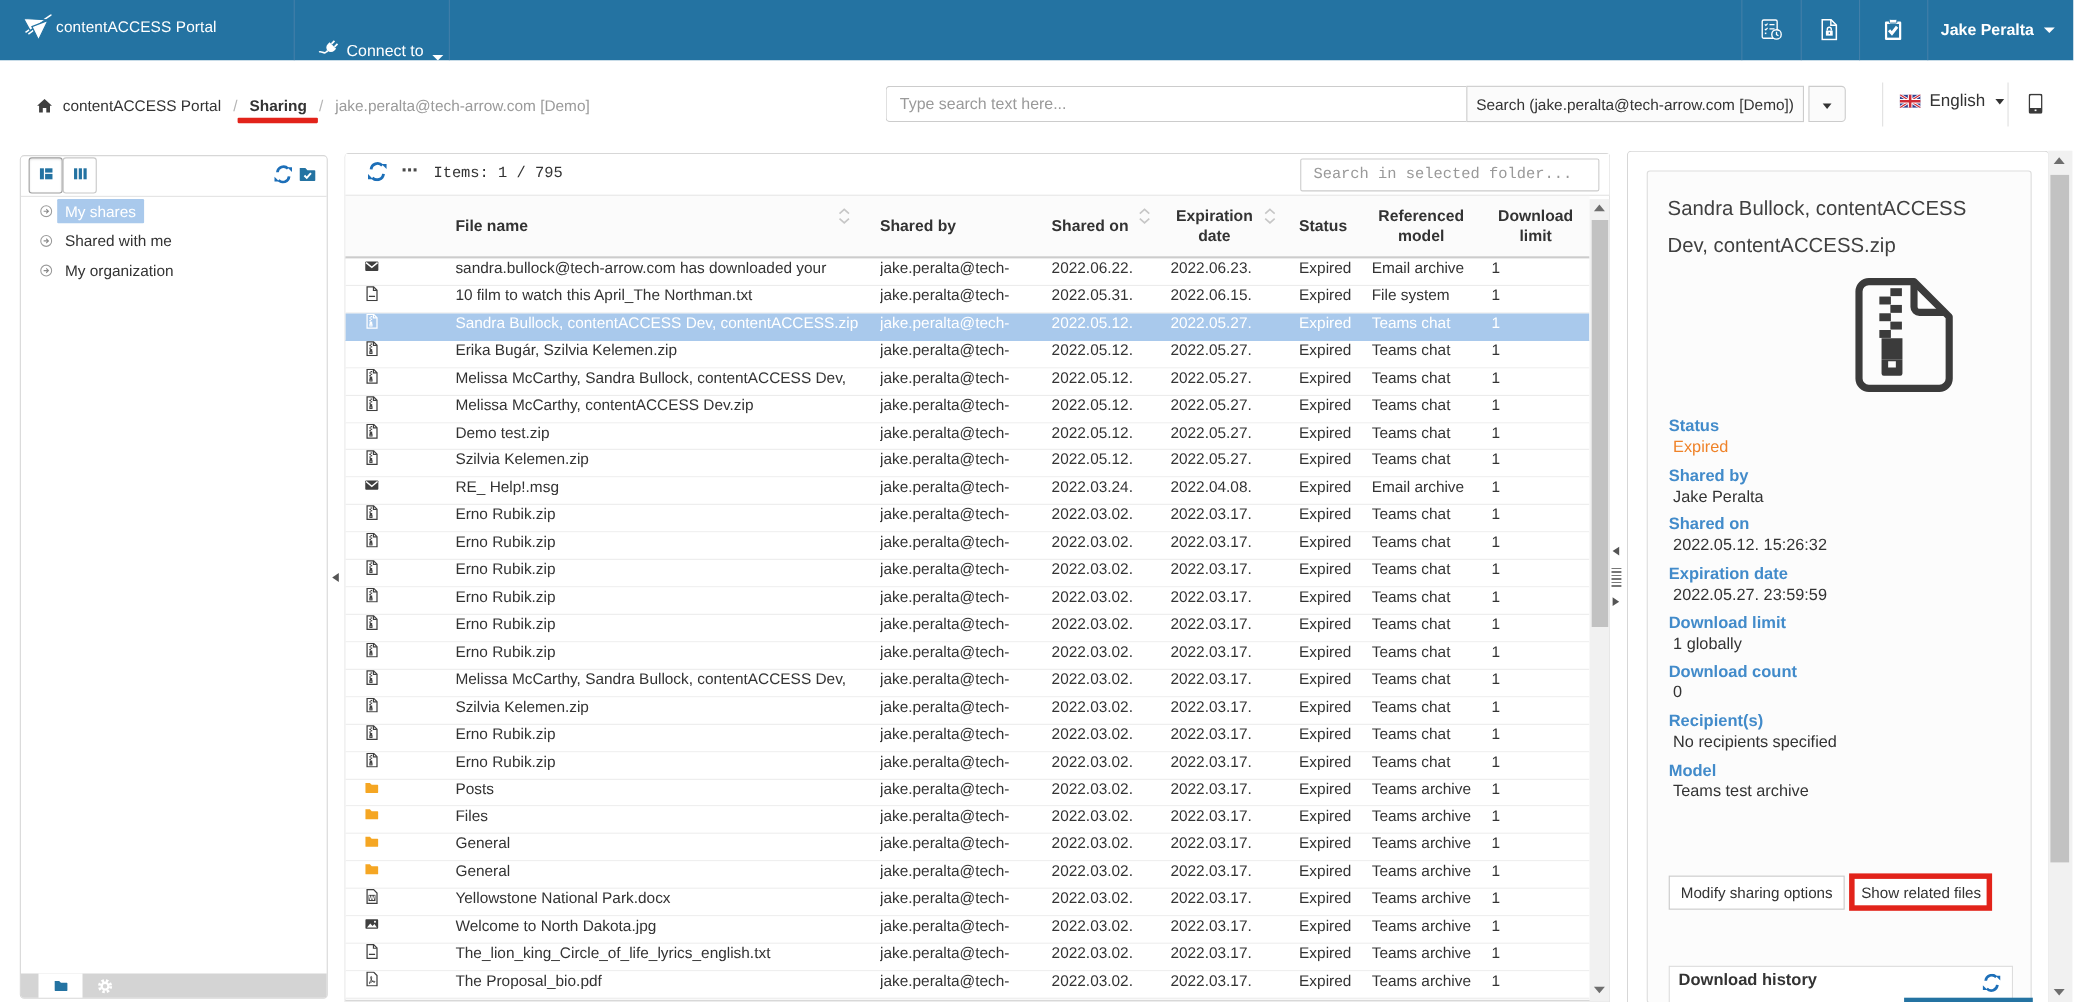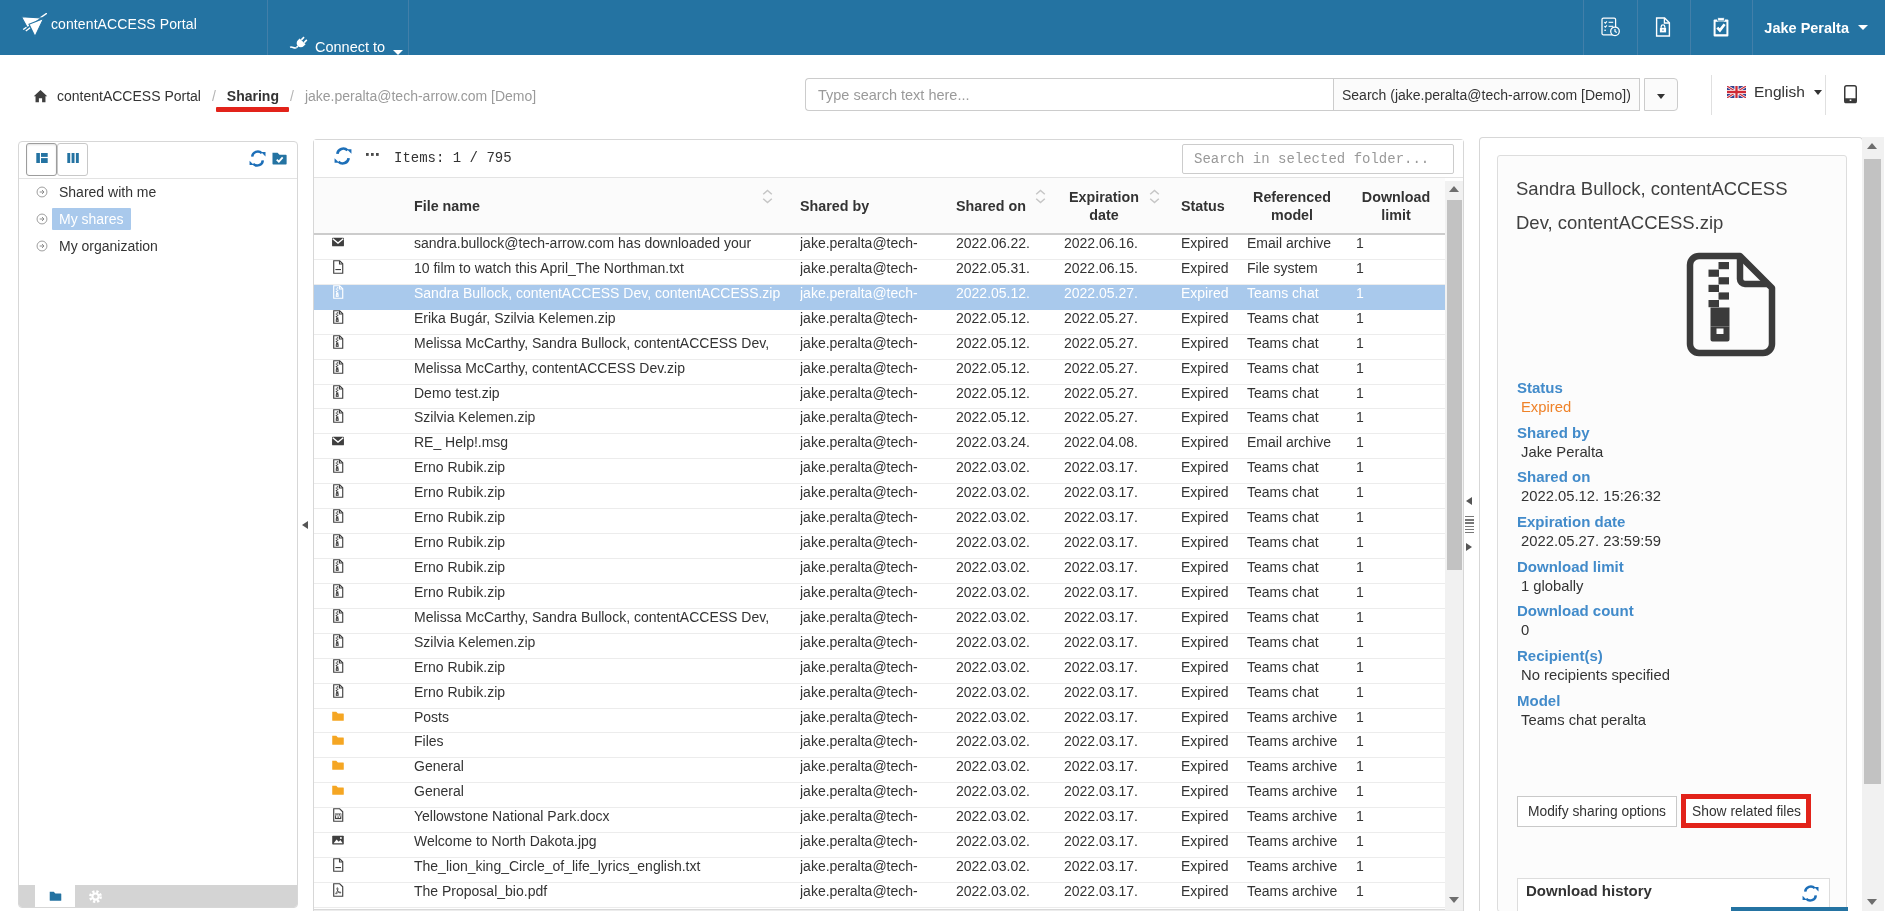--- a/index.html
+++ b/index.html
@@ -352,31 +352,31 @@
       <svg class="abs" style="left:230px;top:8px" width="17" height="17" color="#1d6fb8">
           <use href="#i-refresh"></use>
         </svg>
       <svg class="abs" style="left:251px;top:8px" width="19" height="17" color="#2473a2">
           <use href="#i-folder-check"></use>
         </svg>
     </div>
     <div id="side-sep"></div>
     <div class="tree">
 
-    <div class="tree-item">
+    <div class="tree-item sel">
+          <svg class="tic">
+            <use href="#i-circle-arrow"></use>
+          </svg>
+          <span class="tlabel">My shares</span>
+        </div>
+        <div class="tree-item">
           <svg class="tic">
             <use href="#i-circle-arrow"></use>
           </svg>
           <span class="tlabel">Shared with me</span>
-        </div>
-        <div class="tree-item sel">
-          <svg class="tic">
-            <use href="#i-circle-arrow"></use>
-          </svg>
-          <span class="tlabel">My shares</span>
         </div>
         <div class="tree-item">
           <svg class="tic">
             <use href="#i-circle-arrow"></use>
           </svg>
           <span class="tlabel">My organization</span>
         </div>
       </div>
     <div id="side-tabs">
       <div id="side-tab-folder">
@@ -425,21 +425,21 @@
 
     <div class="row">
           <span class="cell c-icon">
             <svg class="ic ic-email">
               <use href="#i-email"></use>
             </svg>
           </span>
           <span class="cell c-name">sandra.bullock@tech-arrow.com has downloaded your</span>
           <span class="cell c-by">jake.peralta@tech-</span>
           <span class="cell c-on">2022.06.22.</span>
-          <span class="cell c-exp">2022.06.16.</span>
+          <span class="cell c-exp">2022.06.23.</span>
           <span class="cell c-st">Expired</span>
           <span class="cell c-mod">Email archive</span>
           <span class="cell c-lim">1</span>
         </div>
         <div class="row">
           <span class="cell c-icon">
             <svg class="ic ic-txt">
               <use href="#i-txt"></use>
             </svg>
           </span>
@@ -845,21 +845,21 @@
           <div class="dfield">
             <div class="dlabel">Download count</div>
             <div class="dvalue">0</div>
           </div>
           <div class="dfield">
             <div class="dlabel">Recipient(s)</div>
             <div class="dvalue">No recipients specified</div>
           </div>
           <div class="dfield">
             <div class="dlabel">Model</div>
-            <div class="dvalue">Teams chat peralta</div>
+            <div class="dvalue">Teams test archive</div>
           </div>
         </div>
       <button class="dbtn" id="dbtn-modify">Modify sharing options</button>
       <button class="dbtn" id="dbtn-related">Show related files</button>
       <div id="red-annot"></div>
       <div id="dhist">
         <span class="dh-label">Download history</span>
         <svg id="dhist-refresh" width="17" height="17" color="#1d6fb8">
             <use href="#i-refresh"></use>
           </svg>

